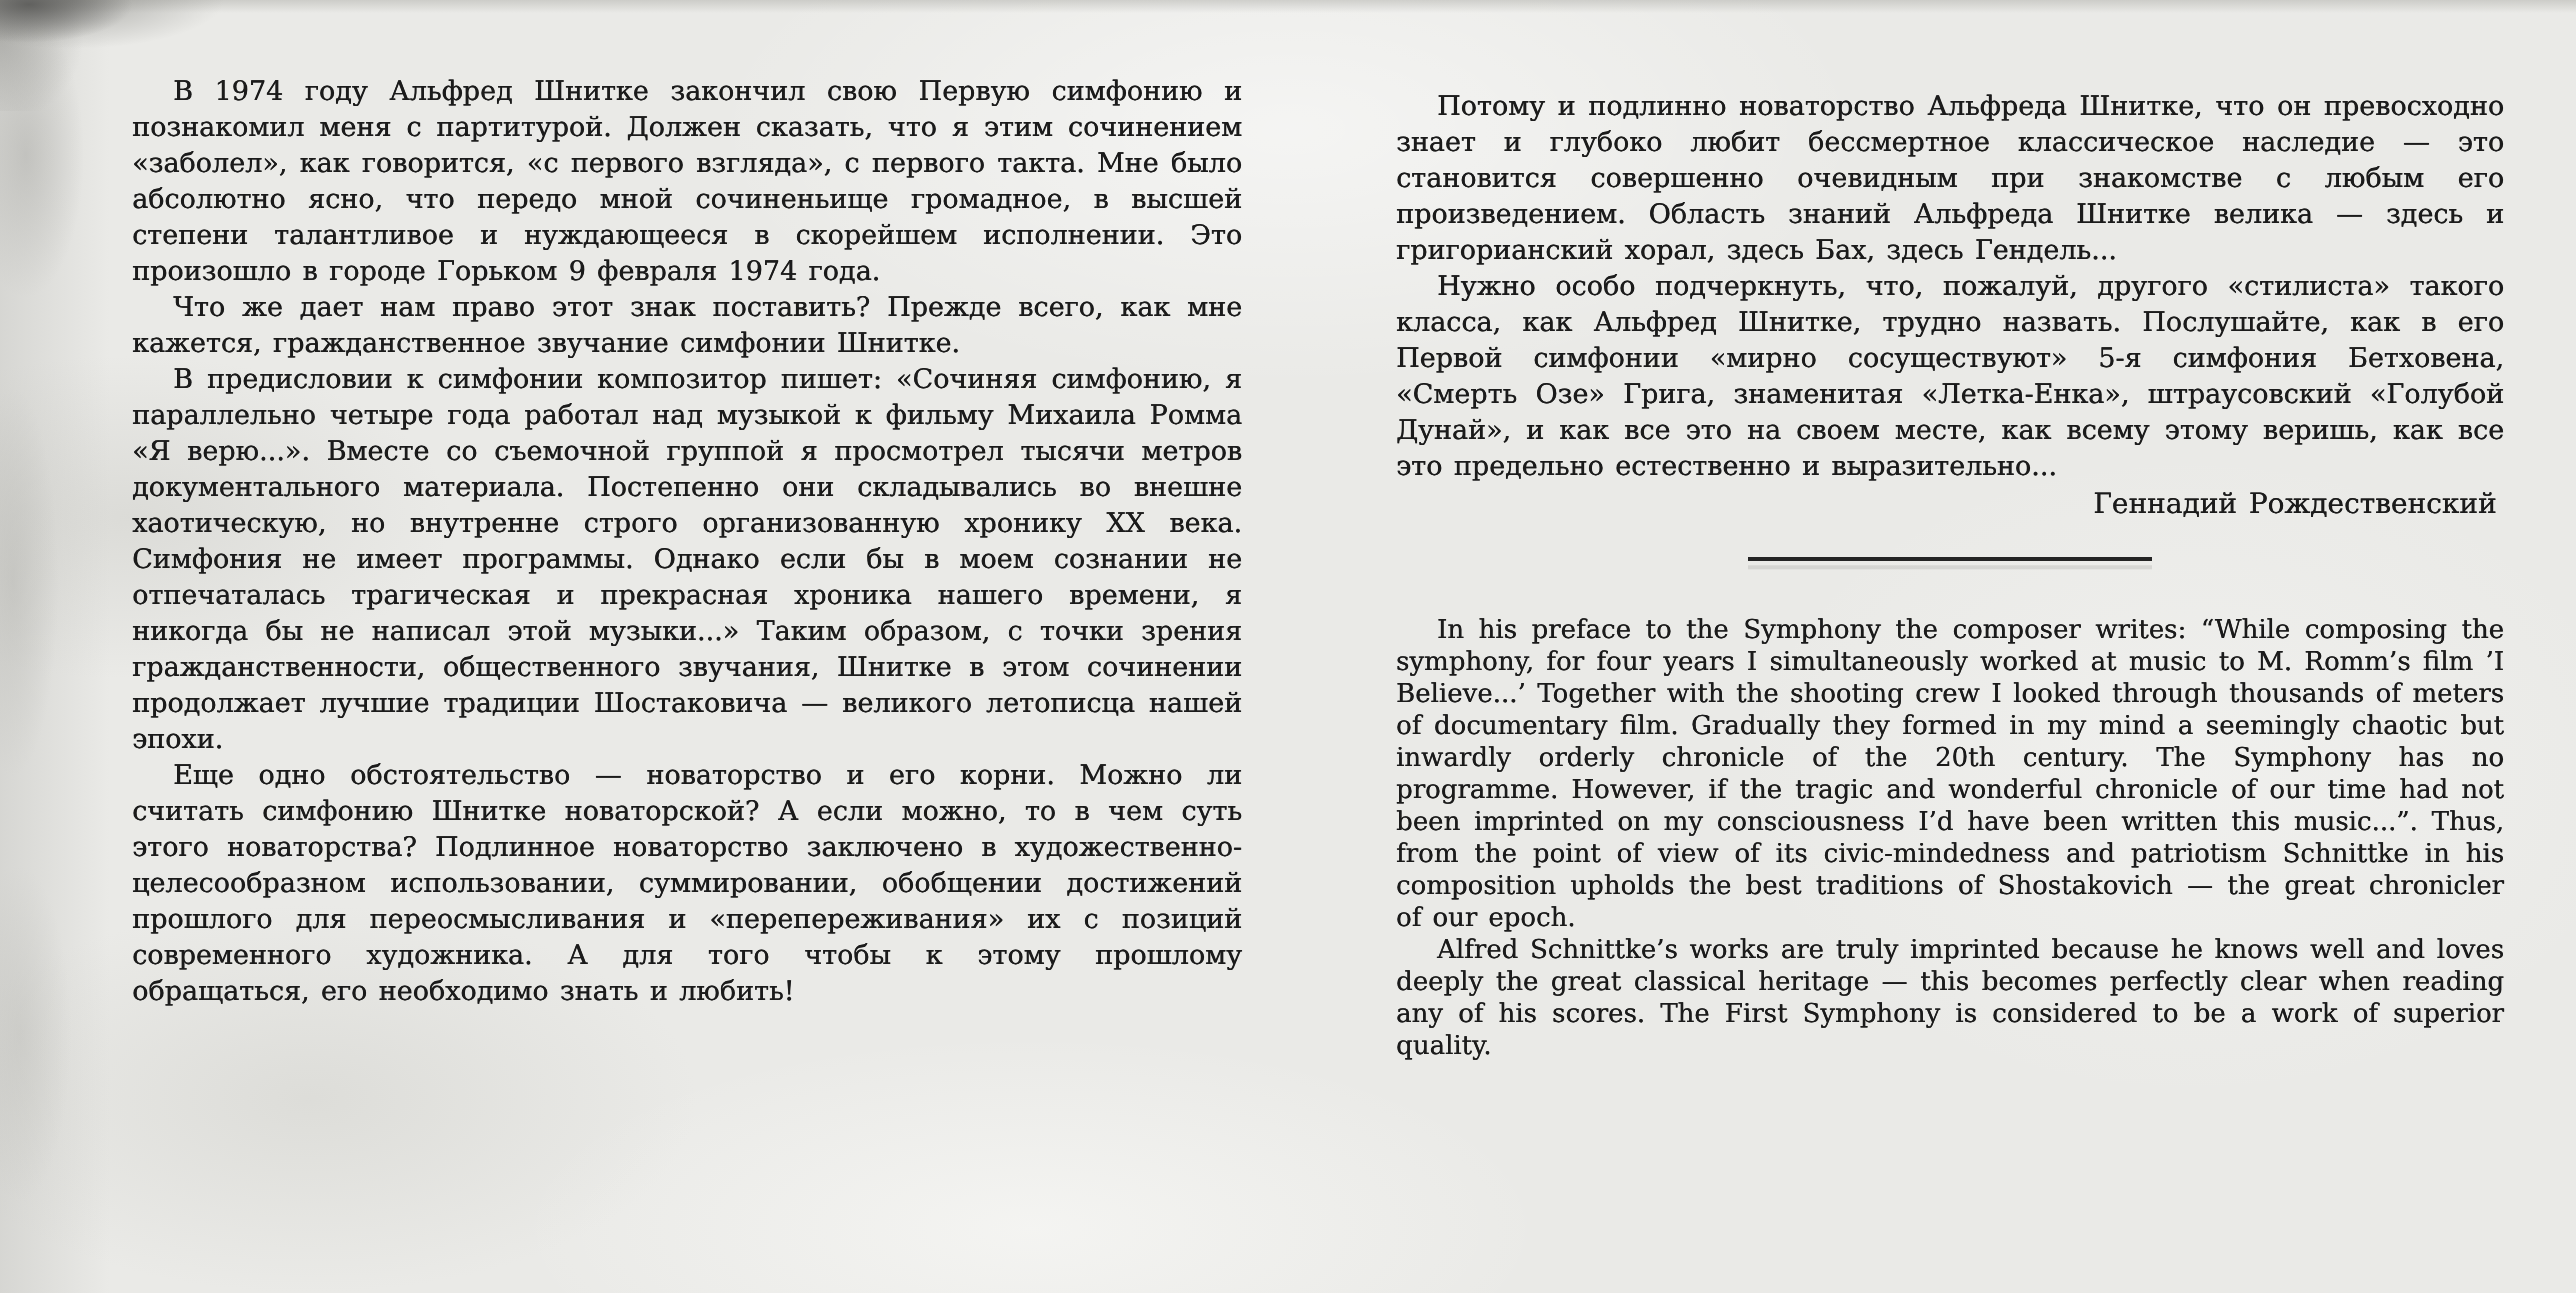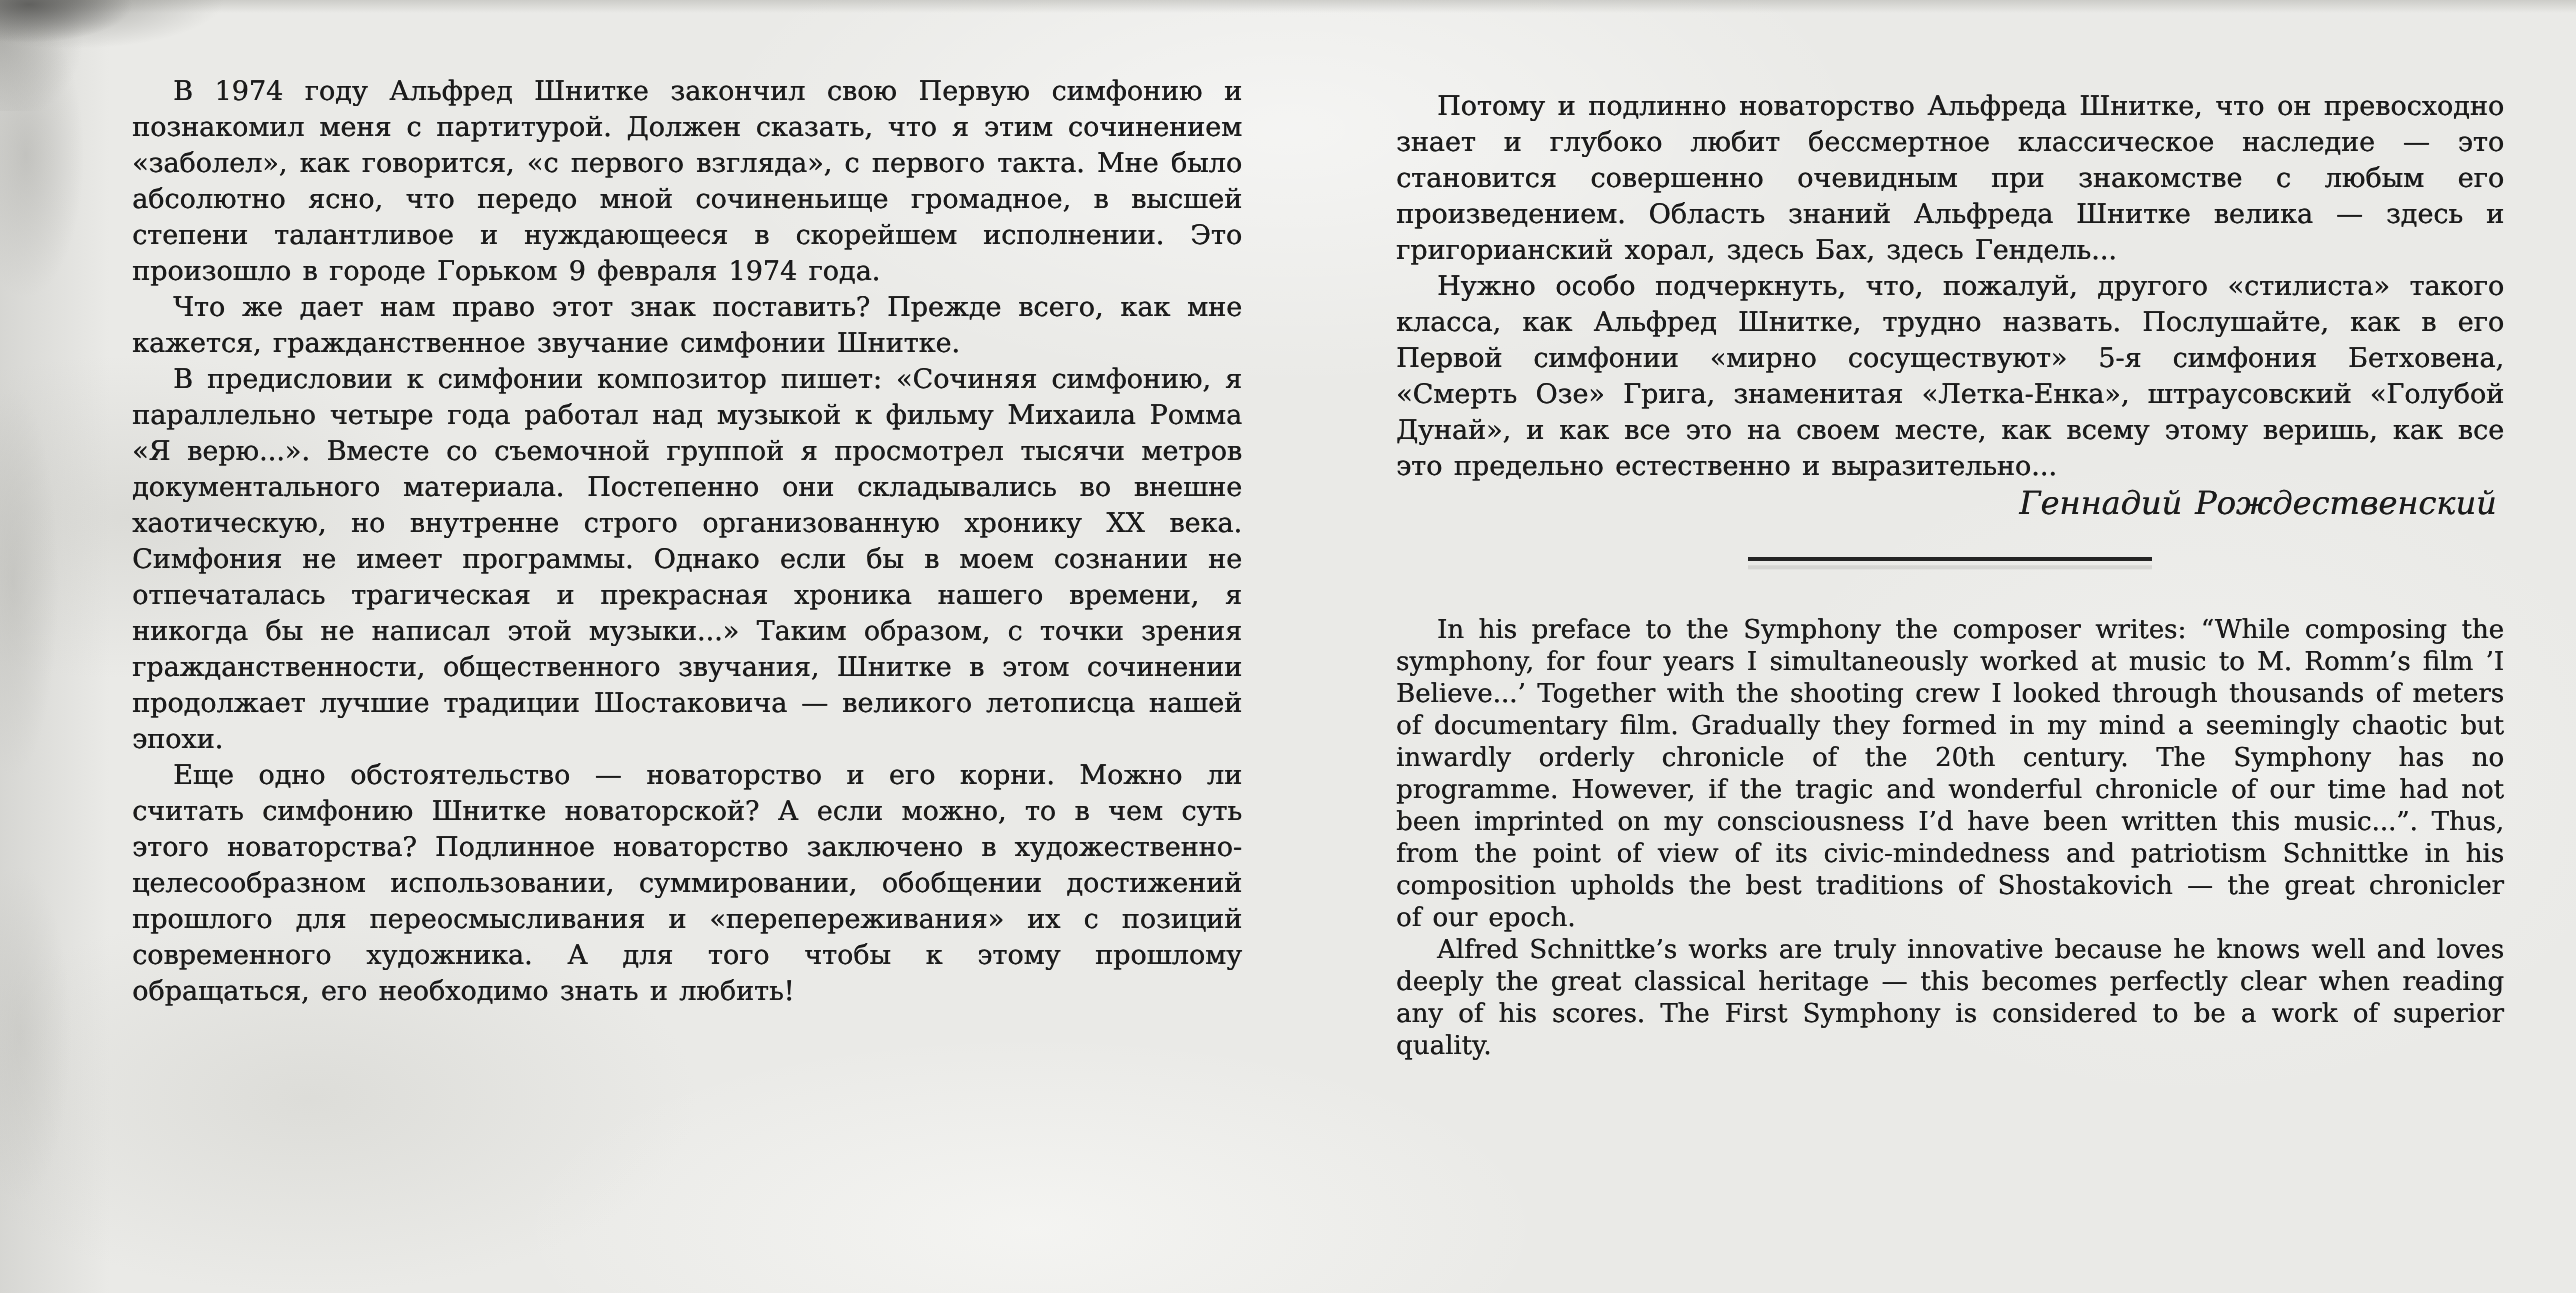--- a/index.html
+++ b/index.html
@@ -80,22 +80,21 @@
     word-spacing: 2.8px;
     text-shadow: 0.3px 0 0 currentColor;
   }
   p.para {
     margin: 0;
     text-indent: 41px;
   }
   .signature {
     margin: 0;
     text-align: right;
-    font-style: italic;
-    font-size: 32px;
+    font-size: 28px;
     line-height: 37px;
     padding-right: 7.4px;
     text-shadow: 0.3px 0 0 currentColor;
   }
   .divider-wrap {
     margin: 26px 0 57px 0;
     text-align: center;
     height: 9.2px;
   }
   .divider-rule {
@@ -124,16 +123,16 @@
   <div class="ru">
     <p class="para">Потому и подлинно новаторство Альфреда Шнитке, что он превосходно знает и глубоко любит бессмертное классическое наследие — это становится совершенно очевидным при знакомстве с любым его произведением. Область знаний Альфреда Шнитке велика — здесь и григорианский хорал, здесь Бах, здесь Гендель...</p>
     <p class="para">Нужно особо подчеркнуть, что, пожалуй, другого «стилиста» такого класса, как Альфред Шнитке, трудно назвать. Послушайте, как в его Первой симфонии «мирно сосуществуют» 5-я симфония Бетховена, «Смерть Озе» Грига, знаменитая «Летка-Енка», штраусовский «Голубой Дунай», и как все это на своем месте, как всему этому веришь, как все это предельно естественно и выразительно...</p>
     <p class="signature">Геннадий Рождественский</p>
   </div>
   <div class="divider-wrap">
     <span class="divider-rule"></span>
   </div>
   <div class="en">
     <p class="para">In his preface to the Symphony the composer writes: “While composing the symphony, for four years I simultaneously worked at music to M. Romm’s film ’I Believe...’ Together with the shooting crew I looked through thousands of meters of documentary film. Gradually they formed in my mind a seemingly chaotic but inwardly orderly chronicle of the 20th century. The Symphony has no programme. However, if the tragic and wonderful chronicle of our time had not been imprinted on my consciousness I’d have been written this music...”. Thus, from the point of view of its civic-mindedness and patriotism Schnittke in his composition upholds the best traditions of Shostakovich — the great chronicler of our epoch.</p>
-    <p class="para">Alfred Schnittke’s works are truly innovative because he knows well and loves deeply the great classical heritage — this becomes perfectly clear when reading any of his scores. The First Symphony is considered to be a work of superior quality.</p>
+    <p class="para">Alfred Schnittke’s works are truly imprinted because he knows well and loves deeply the great classical heritage — this becomes perfectly clear when reading any of his scores. The First Symphony is considered to be a work of superior quality.</p>
   </div>
 </div>
 
 
 </body></html>

